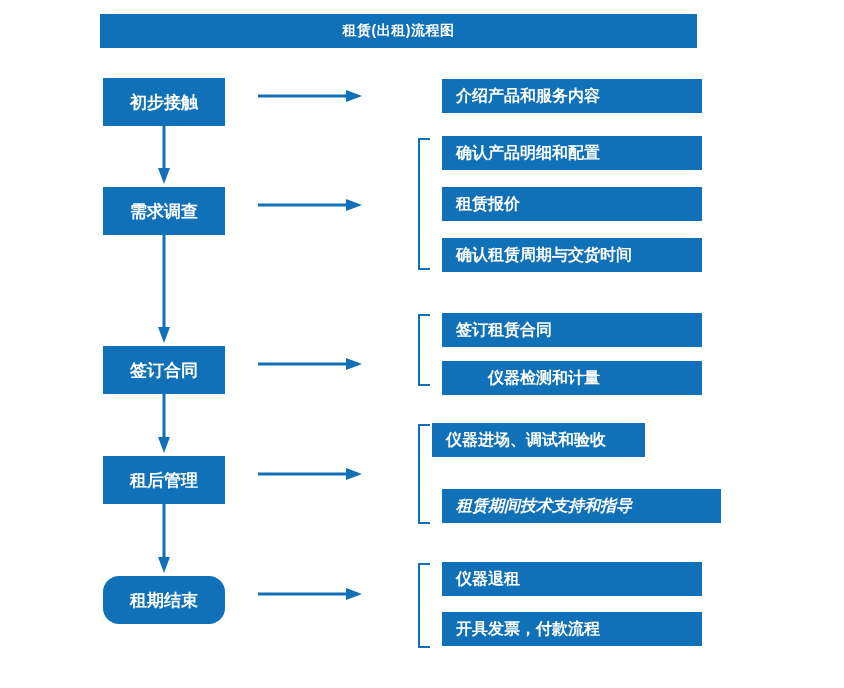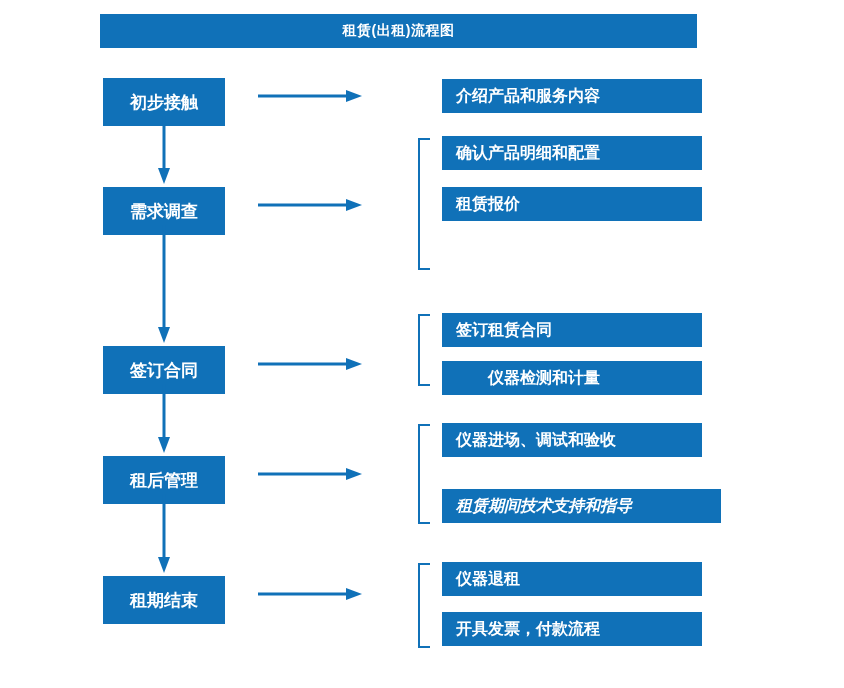--- a/index.html
+++ b/index.html
@@ -80,21 +80,21 @@
 <body>
 
 <div id="canvas">
 
   <div class="title-bar">租赁(出租)流程图</div>
 
   <div class="stage-box" style="left:103px; top:78px;">初步接触</div>
   <div class="stage-box" style="left:103px; top:187px;">需求调查</div>
   <div class="stage-box" style="left:103px; top:346px;">签订合同</div>
   <div class="stage-box" style="left:103px; top:456px;">租后管理</div>
-  <div class="stage-box" style="left:103px; top:576px;">租期结束</div>
+  <div class="stage-box" style="left:103px; top:576px;border-radius:16px;">租期结束</div>
 
   <div class="v-arrow" style="left:157px; top:116px; height:70px;">
     <svg width="14" height="70" viewBox="0 0 14 70">
       <line x1="7" y1="0" x2="7" y2="56" stroke="#1071b8" stroke-width="3"></line>
       <polygon points="7,68 1,52 13,52" fill="#1071b8"></polygon>
     </svg>
   </div>
   <div class="v-arrow" style="left:157px; top:225px; height:120px;">
     <svg width="14" height="120" viewBox="0 0 14 120">
       <line x1="7" y1="0" x2="7" y2="106" stroke="#1071b8" stroke-width="3"></line>
@@ -147,23 +147,24 @@
 
   <div class="bracket" style="left:418px; top:138px; height:132px;"></div>
   <div class="bracket" style="left:418px; top:314px; height:72px;"></div>
   <div class="bracket" style="left:418px; top:424px; height:100px;"></div>
   <div class="bracket" style="left:418px; top:563px; height:85px;"></div>
 
   <div class="detail-box" style="left:442px; top:79px; width:260px;">介绍产品和服务内容</div>
 
   <div class="detail-box" style="left:442px; top:136px; width:260px;">确认产品明细和配置</div>
   <div class="detail-box" style="left:442px; top:187px; width:260px;">租赁报价</div>
+  <div class="detail-box" style="left:442px; top:238px; width:260px;">确认租赁周期与交货时间</div>
 
   <div class="detail-box" style="left:442px; top:313px; width:260px;">签订租赁合同</div>
   <div class="detail-box" style="left:442px; top:361px; width:260px;padding-left:46px;">仪器检测和计量</div>
 
-  <div class="detail-box" style="left:442px; top:423px; width:260px;">仪器进场、调试和验收</div>
+  <div class="detail-box" style="left:432px; top:423px; width:213px;">仪器进场、调试和验收</div>
   <div class="detail-box" style="left:442px; top:489px; width:279px;font-style:italic;">租赁期间技术支持和指导</div>
 
   <div class="detail-box" style="left:442px; top:562px; width:260px;">仪器退租</div>
   <div class="detail-box" style="left:442px; top:612px; width:260px;">开具发票，付款流程</div>
 
 </div>
 
 </body></html>

